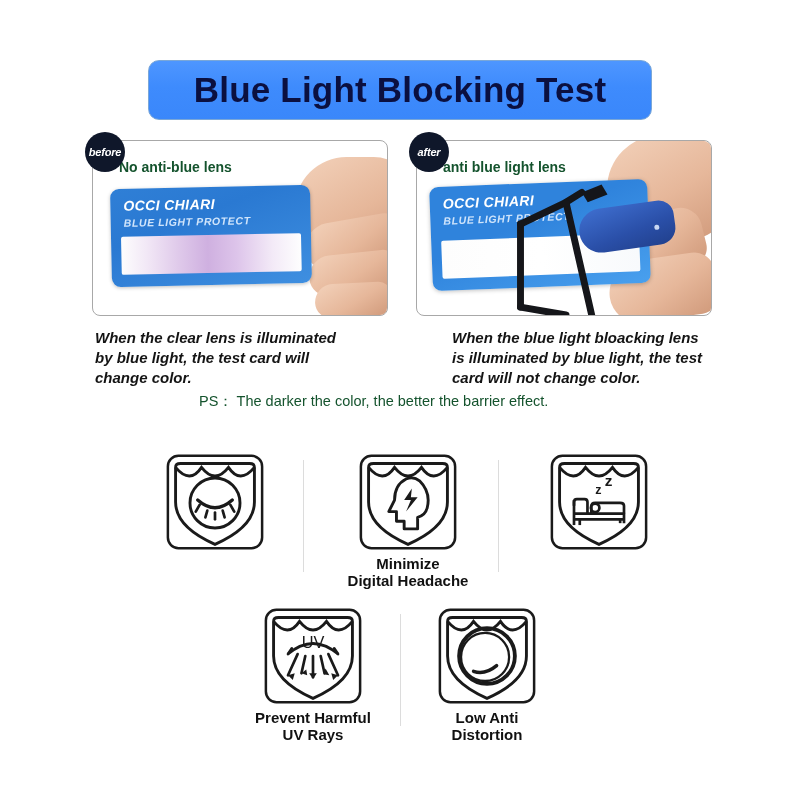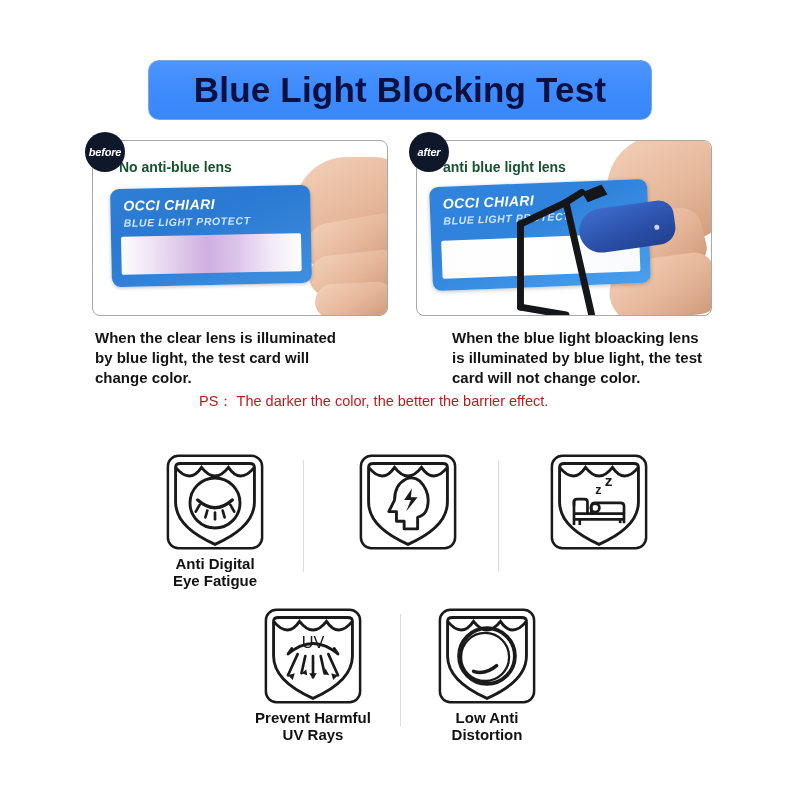--- a/index.html
+++ b/index.html
@@ -190,30 +190,31 @@
 
   
   .caption {
     position: absolute;
     top: 328px;
     font-size: 15px;
     font-weight: bold;
     color: #141414;
     line-height: 1.32;
     white-space: pre-line;
+    font-style: italic;
   }
   .caption-left  { left: 95px;  width: 300px; }
   .caption-right { left: 420px; width: 310px; margin-left: 32px; }
 
   .ps-line {
     position: absolute;
     left: 199px;
     top: 392px;
     font-size: 14.5px;
-    color: #b91c1c;
+    color: #14532d;
     white-space: nowrap;
   }
 
   
   .feature {
     position: absolute;
     width: 150px;
     text-align: center;
   }
   .feature-icon { width: 120px; height: 100px; margin: 0 auto; display: block; }
@@ -312,34 +313,34 @@
     <circle cx="60" cy="53" r="26" fill="none" stroke="#1a1a1a" stroke-width="3"></circle>
     <path d="M42 50 Q60 66 78 50" fill="none" stroke="#1a1a1a" stroke-width="3.4" stroke-linecap="round"></path>
     <g stroke="#1a1a1a" stroke-width="2.8" stroke-linecap="round">
       <path d="M44 55 L40 62"></path>
       <path d="M52 61 L50 68"></path>
       <path d="M60 63 L60 70"></path>
       <path d="M68 61 L70 68"></path>
       <path d="M76 55 L80 62"></path>
     </g>
   </svg>
-  <div class="feature-label">Anti Digital
-Eye Fatigue</div>
 </div>
 
 <div class="feature f1">
   <svg class="feature-icon" viewBox="0 0 120 104">
     <rect x="11" y="4" width="98" height="96" rx="11" fill="none" stroke="#1a1a1a" stroke-width="2.6"></rect>
     <path d="M19 16 Q19 12 24 12 L96 12 Q101 12 101 16 L101 52
              Q101 78 60 96 Q19 78 19 52 Z" fill="none" stroke="#1a1a1a" stroke-width="3"></path>
     <path d="M19 16 Q34 34 46 16 Q60 34 74 16 Q86 34 101 16" fill="none" stroke="#1a1a1a" stroke-width="3"></path>
     <path d="M72 30 Q84 42 80 58 Q78 66 70 68 L70 80 L56 80 L56 72 L48 72
              L48 62 L40 62 L46 50 Q46 34 58 28 Q66 25 72 30 Z" fill="none" stroke="#1a1a1a" stroke-width="3" stroke-linejoin="round"></path>
     <path d="M64 38 L56 50 L63 50 L58 62 L70 47 L63 47 Z" fill="#1a1a1a"></path>
   </svg>
+  <div class="feature-label">Minimize
+Digital Headache</div>
 </div>
 
 <div class="feature f2">
   <svg class="feature-icon" viewBox="0 0 120 104">
     <rect x="11" y="4" width="98" height="96" rx="11" fill="none" stroke="#1a1a1a" stroke-width="2.6"></rect>
     <path d="M19 16 Q19 12 24 12 L96 12 Q101 12 101 16 L101 52
              Q101 78 60 96 Q19 78 19 52 Z" fill="none" stroke="#1a1a1a" stroke-width="3"></path>
     <path d="M19 16 Q34 34 46 16 Q60 34 74 16 Q86 34 101 16" fill="none" stroke="#1a1a1a" stroke-width="3"></path>
     <g fill="none" stroke="#1a1a1a" stroke-width="2.8" stroke-linejoin="round">
       <path d="M34 50 L34 76"></path>

